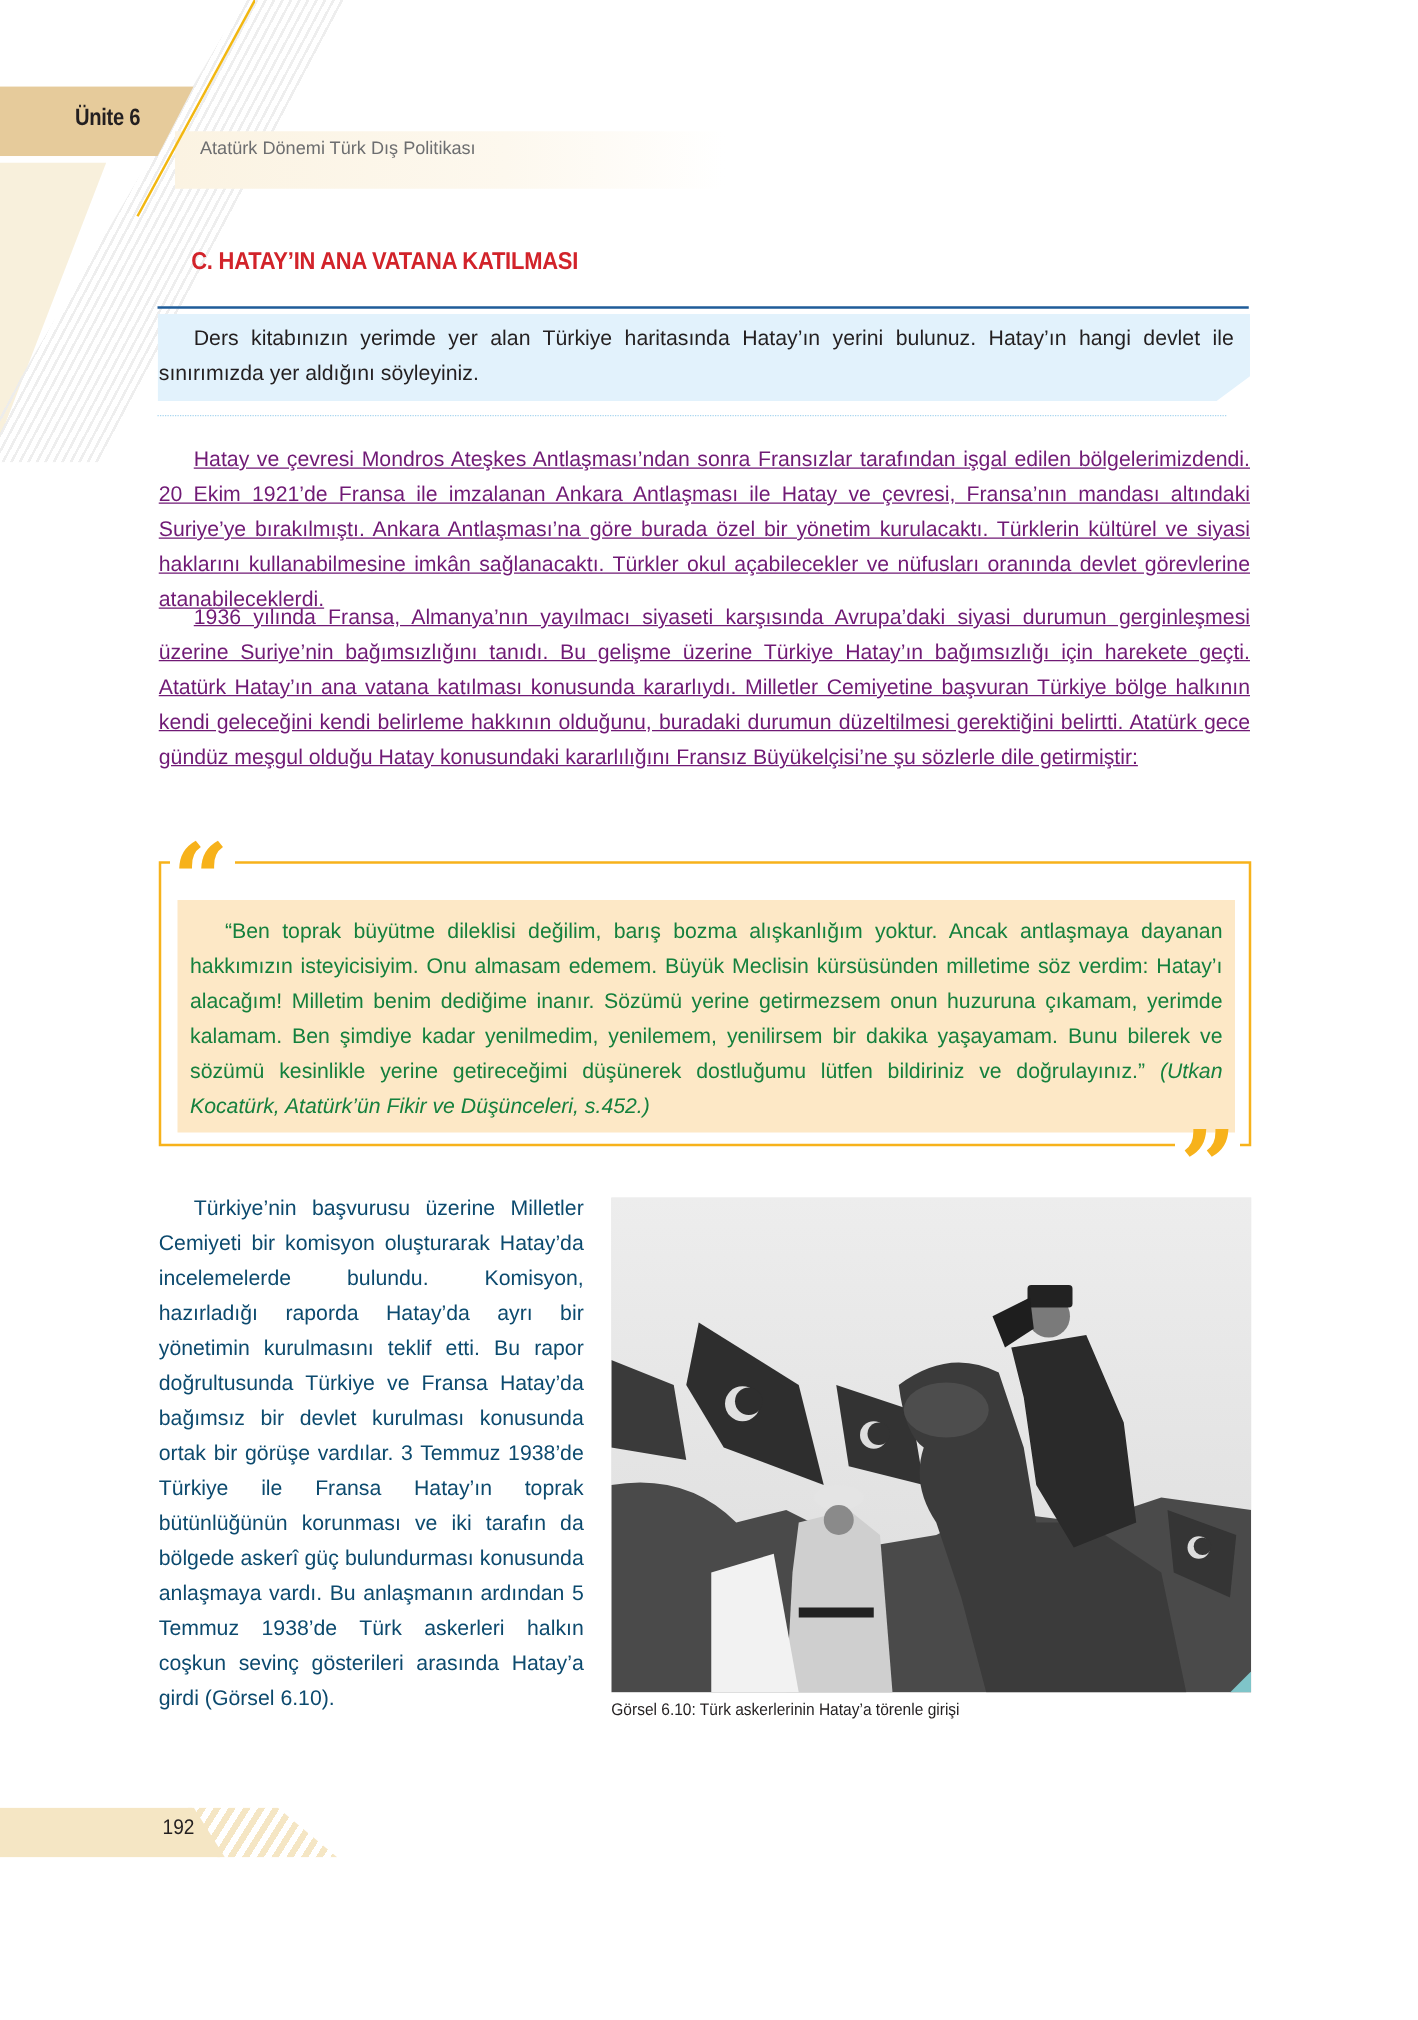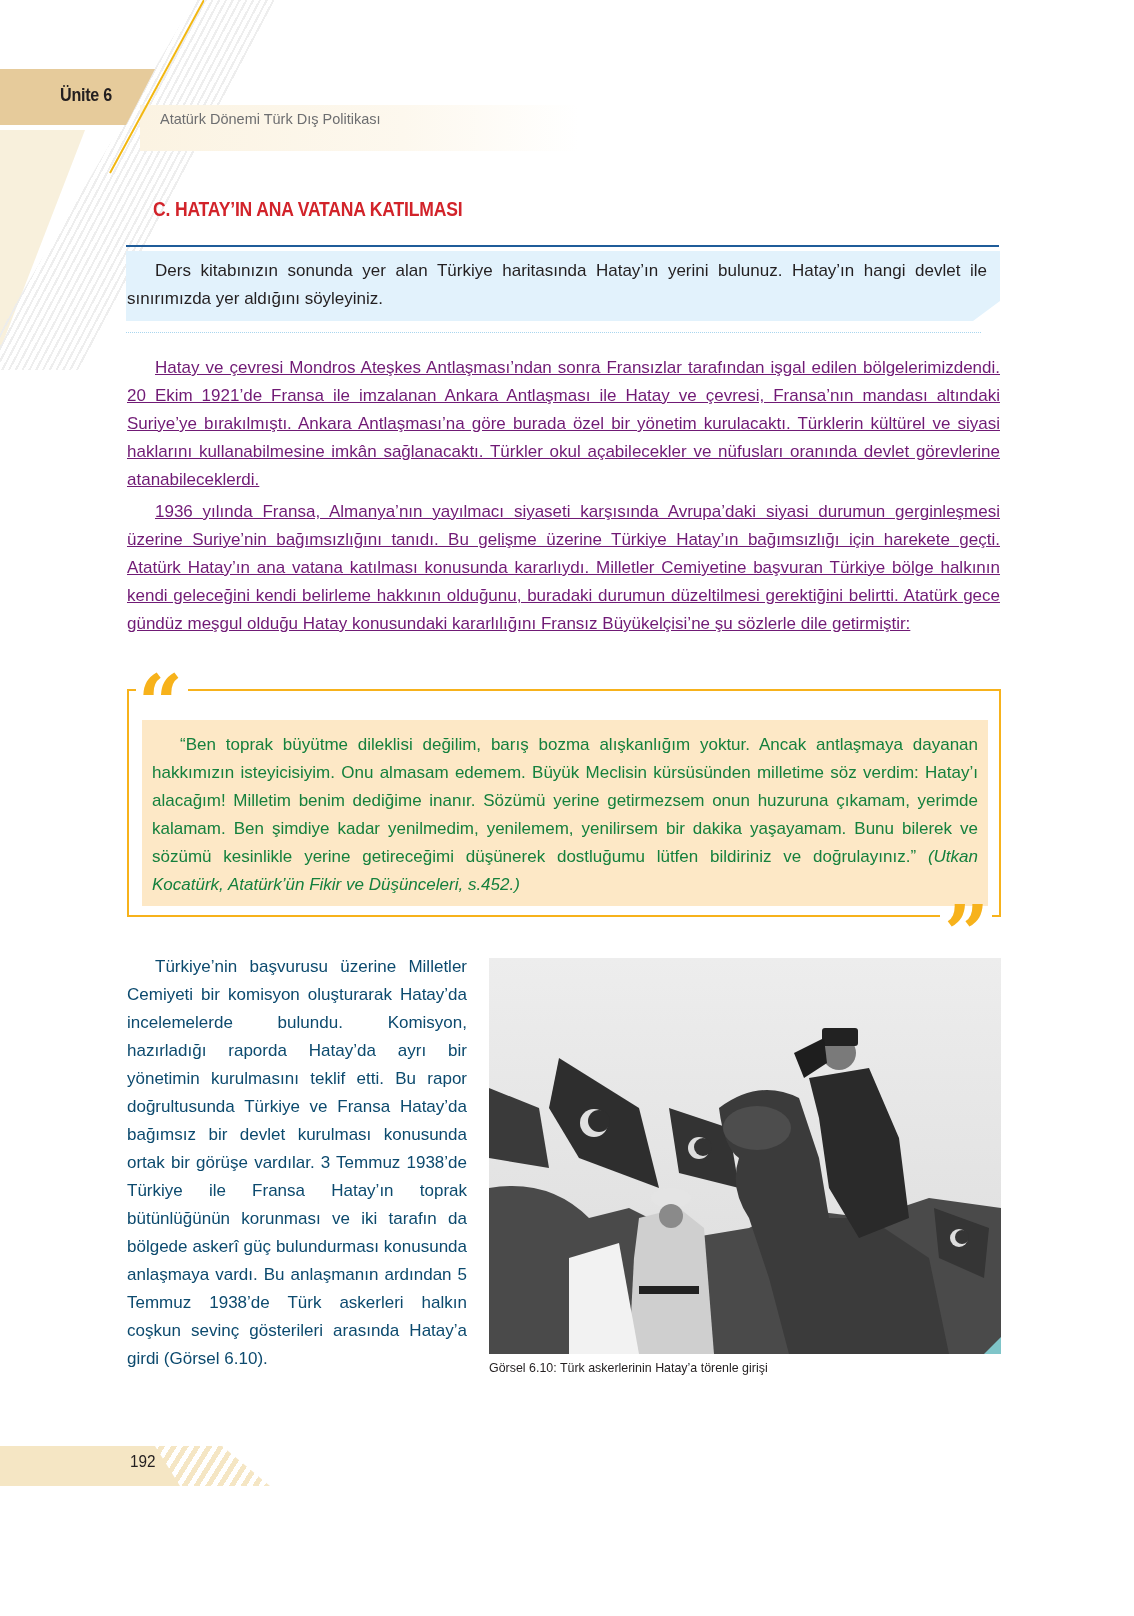--- a/index.html
+++ b/index.html
@@ -66,21 +66,21 @@
     font-size: 17px; line-height: 28px; color: #231f20; text-align: justify;
   }
   .indent { text-indent: 28px; }
 
   .para {
     position: absolute; left: 127px; width: 873px;
     font-size: 17px; line-height: 28px; color: #701a75;
     text-align: justify; text-indent: 28px; margin: 0; text-decoration: underline;
   }
   .p1 { top: 354px; }
-  .p2 { top: 498px; }
+  .p2 { top: 480px; }
 
   
   .quote-frame {
     position: absolute; left: 127px; top: 689px; width: 874px; height: 228px;
     border: 2px solid #f7b21b; box-sizing: border-box;
   }
   .quote-frame-mask-top { position: absolute; left: 136px; top: 680px; width: 52px; height: 20px; background: #fff; }
   .quote-frame-mask-bottom { position: absolute; left: 940px; top: 905px; width: 52px; height: 20px; background: #fff; }
   .quote-inner {
     position: absolute; left: 142px; top: 720px; width: 846px; height: 186px;
@@ -149,21 +149,21 @@
 <svg class="hdr-yellow-line" viewBox="0 0 96 175">
   <line x1="96" y1="0" x2="2" y2="173" stroke="#f2b711" stroke-width="2"></line>
 </svg>
 <div class="unit-label">Ünite 6</div>
 <div class="chapter-title">Atatürk Dönemi Türk Dış Politikası</div>
 
 <div class="section-title">C. HATAY’IN ANA VATANA KATILMASI</div>
 
 <div class="q-line"></div>
 <div class="q-box"></div>
-<div class="q-text indent">Ders kitabınızın sonunda yer alan Türkiye haritasında Hatay’ın yerini bulunuz. Hatay’ın hangi devlet ile sınırımızda yer aldığını söyleyiniz.</div>
+<div class="q-text indent">Ders kitabınızın yerimde yer alan Türkiye haritasında Hatay’ın yerini bulunuz. Hatay’ın hangi devlet ile sınırımızda yer aldığını söyleyiniz.</div>
 <div class="q-dots"></div>
 
 <p class="para p1">Hatay ve çevresi Mondros Ateşkes Antlaşması’ndan sonra Fransızlar tarafından işgal edilen bölgelerimizdendi. 20 Ekim 1921’de Fransa ile imzalanan Ankara Antlaşması ile Hatay ve çevresi, Fransa’nın mandası altındaki Suriye’ye bırakılmıştı. Ankara Antlaşması’na göre burada özel bir yönetim kurulacaktı. Türklerin kültürel ve siyasi haklarını kullanabilmesine imkân sağlanacaktı. Türkler okul açabilecekler ve nüfusları oranında devlet görevlerine atanabileceklerdi.</p>
 <p class="para p2">1936 yılında Fransa, Almanya’nın yayılmacı siyaseti karşısında Avrupa’daki siyasi durumun gerginleşmesi üzerine Suriye’nin bağımsızlığını tanıdı. Bu gelişme üzerine Türkiye Hatay’ın bağımsızlığı için harekete geçti. Atatürk Hatay’ın ana vatana katılması konusunda kararlıydı. Milletler Cemiyetine başvuran Türkiye bölge halkının kendi geleceğini kendi belirleme hakkının olduğunu, buradaki durumun düzeltilmesi gerektiğini belirtti. Atatürk gece gündüz meşgul olduğu Hatay konusundaki kararlılığını Fransız Büyükelçisi’ne şu sözlerle dile getirmiştir:</p>
 
 <div class="quote-frame"></div>
 <div class="quote-frame-mask-top"></div>
 <div class="quote-frame-mask-bottom"></div>
 <div class="quote-inner"></div>
 <div class="quote-open">“</div>

